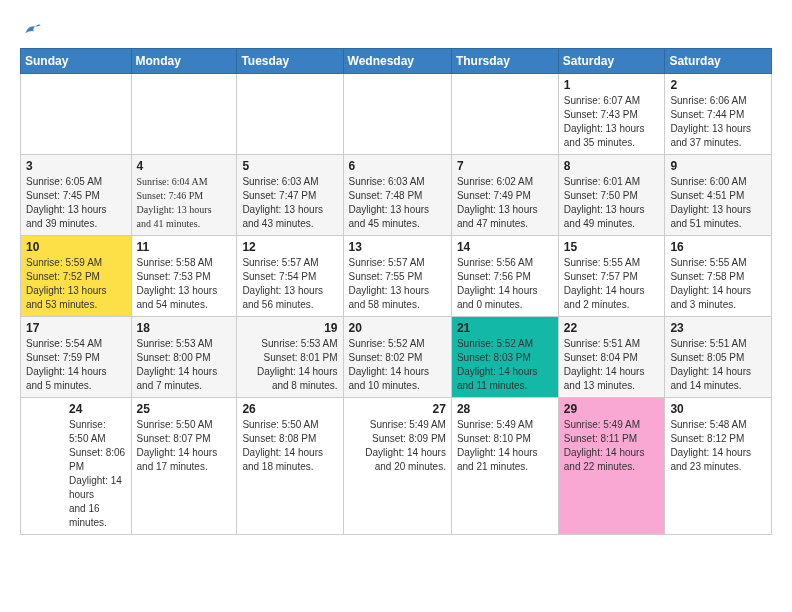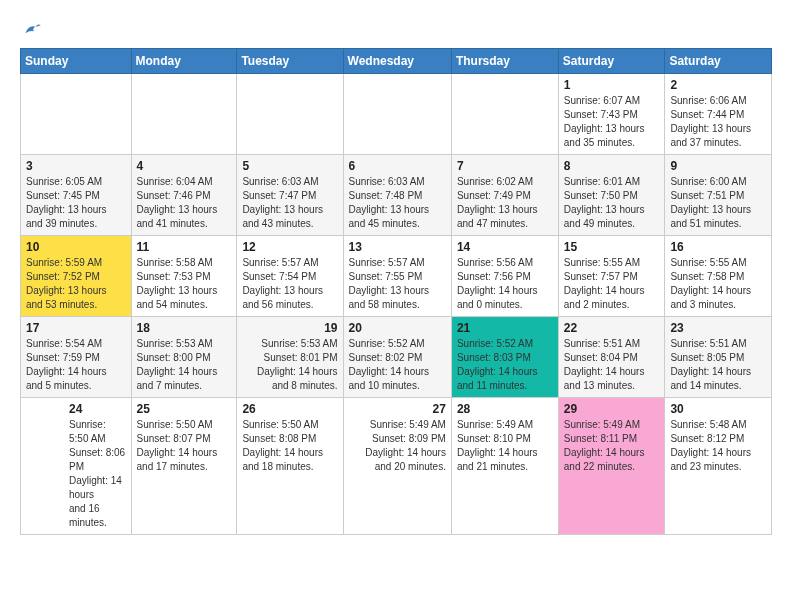--- a/index.html
+++ b/index.html
@@ -151,21 +151,21 @@
       <tr>
         <td style="background: rgb(245, 245, 245);">
           <span class="day-number">3</span>
           <div class="day-info" style="white-space: pre-line;">Sunrise: 6:05 AM
 Sunset: 7:45 PM
 Daylight: 13 hours
 and 39 minutes.</div>
         </td>
         <td style="background: rgb(245, 245, 245);">
           <span class="day-number">4</span>
-          <div class="day-info" style="white-space: pre-line;">Sunrise: 6:04 AM
+          <div class="day-info" style="white-space: pre-line; font-family: Liberation Serif, serif;">Sunrise: 6:04 AM
 Sunset: 7:46 PM
 Daylight: 13 hours
 and 41 minutes.</div>
         </td>
         <td style="background: rgb(245, 245, 245);">
           <span class="day-number">5</span>
           <div class="day-info" style="white-space: pre-line;">Sunrise: 6:03 AM
 Sunset: 7:47 PM
 Daylight: 13 hours
 and 43 minutes.</div>
@@ -187,21 +187,21 @@
         <td style="background: rgb(245, 245, 245);">
           <span class="day-number">8</span>
           <div class="day-info" style="white-space: pre-line;">Sunrise: 6:01 AM
 Sunset: 7:50 PM
 Daylight: 13 hours
 and 49 minutes.</div>
         </td>
         <td style="background: rgb(245, 245, 245);">
           <span class="day-number">9</span>
           <div class="day-info" style="white-space: pre-line;">Sunrise: 6:00 AM
-Sunset: 7:51 PM
+Sunset: 4:51 PM
 Daylight: 13 hours
 and 51 minutes.</div>
         </td>
       </tr>
       <tr>
         <td style="background: #fde047;">
           <span class="day-number">10</span>
           <div class="day-info" style="white-space: pre-line;">Sunrise: 5:59 AM
 Sunset: 7:52 PM
 Daylight: 13 hours

